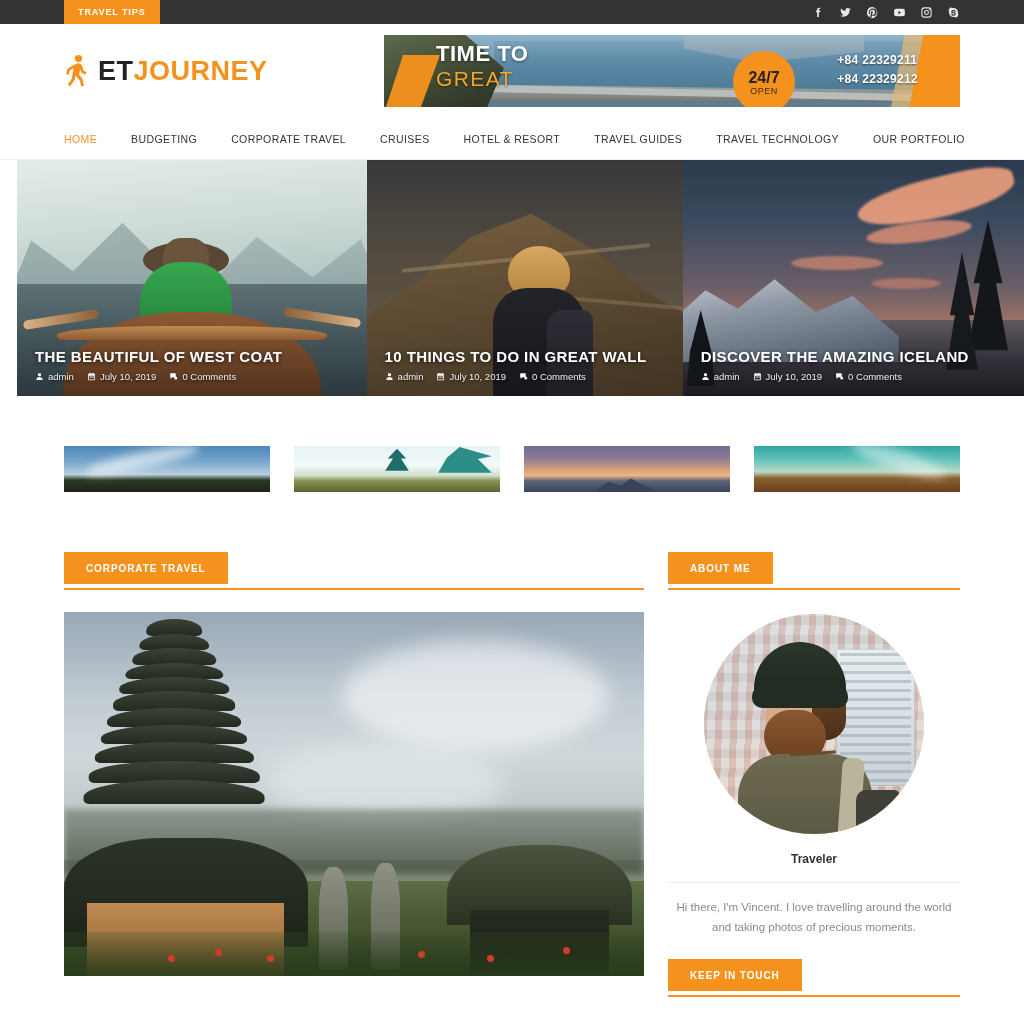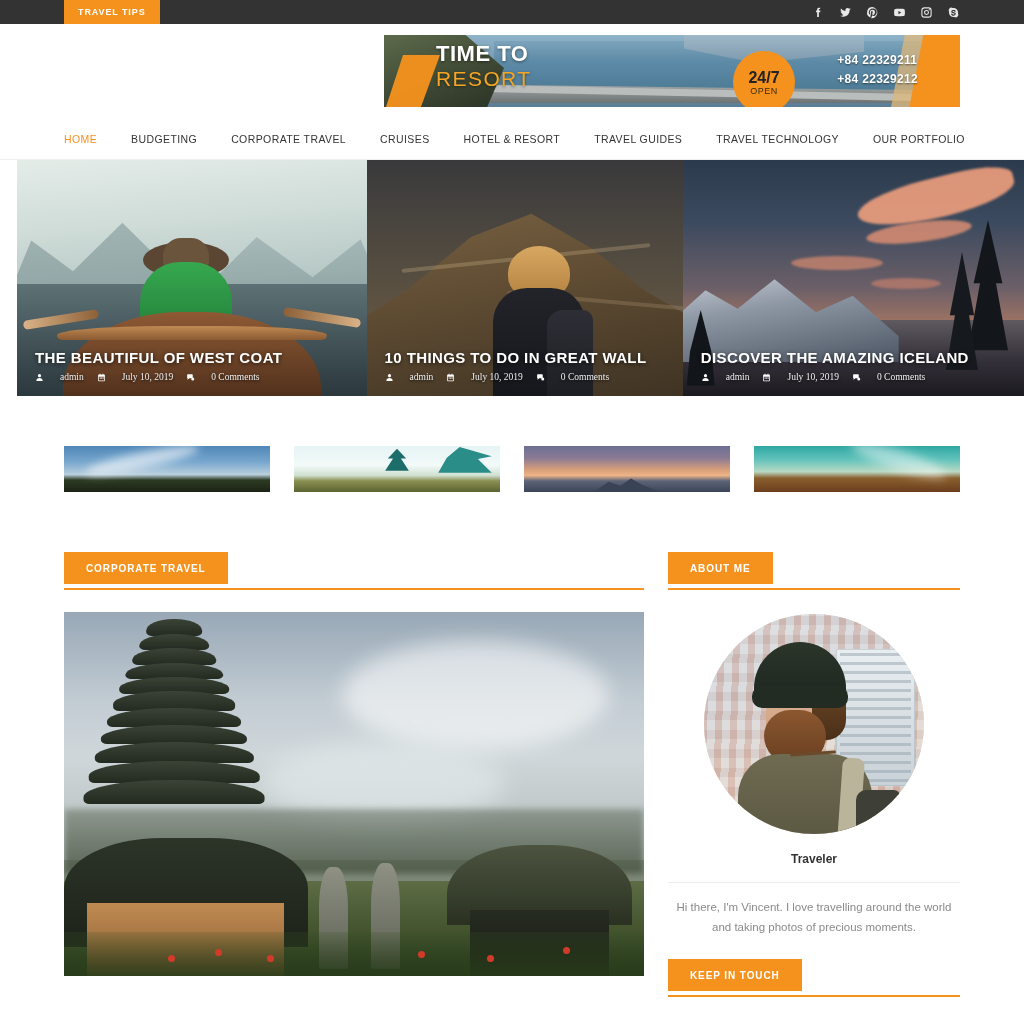--- a/index.html
+++ b/index.html
@@ -139,24 +139,23 @@
   }
   .slide-title {
     color: #ffffff; font-size: 15px; font-weight: bold;
     letter-spacing: .4px; line-height: 20px;
     text-shadow: 0 1px 4px rgba(0,0,0,.7);
   }
   .slide-meta {
     display: flex; align-items: center; gap: 13px; margin-top: 4px;
   }
   .meta-i {
-    display: flex; align-items: center; gap: 16px;
+    display: flex; align-items: center; gap: 4px;
     color: #f1f1f1; font-size: 9.5px;
     text-shadow: 0 1px 3px rgba(0,0,0,.8);
-    font-family: Liberation Serif, serif;
   }
   .meta-i svg { display:block; }
 
   
   .s1-sky { position:absolute; inset:0;
     background: linear-gradient(175deg,#e4ece8 0%,#cfdcd8 28%,#b7c9c6 52%,#8ea3a4 70%,#5d6f73 100%); }
   .s1-mtn-l { position:absolute; left:-20px; top:54px; width:190px; height:110px;
     background: linear-gradient(180deg,#93a8a8 0%,#7f9497 100%); opacity:.75;
     clip-path: polygon(0 100%, 18% 24%, 40% 52%, 66% 8%, 100% 66%, 100% 100%); }
   .s1-mtn-r { position:absolute; right:-30px; top:58px; width:200px; height:106px;
@@ -392,34 +391,45 @@
     </a>
     <a class="social-ico">
       <svg width="13" height="13" viewBox="0 0 24 24" fill="currentColor">
           <path d="M20.3 13.6a8.6 8.6 0 0 0-9.9-9.9 4.9 4.9 0 0 0-6.7 6.7 8.6 8.6 0 0 0 9.9 9.9 4.9 4.9 0 0 0 6.7-6.7zM12.2 17.8c-2.6 0-4.5-1.2-4.5-2.8 0-.6.4-1.1 1.1-1.1 1.4 0 1.2 2 3.4 2 1.1 0 1.8-.5 1.8-1.1 0-.8-.8-1-1.8-1.2l-1.5-.4c-2-.5-2.9-1.4-2.9-2.9 0-1.9 1.8-3.1 4.2-3.1 2.2 0 4.1 1 4.1 2.5 0 .7-.5 1.1-1.2 1.1-1.2 0-1.1-1.7-3.1-1.7-1 0-1.7.4-1.7 1 0 .7.7.9 1.6 1.1l1.1.2c2.1.5 3.4 1.2 3.4 3 0 1.9-1.8 3.4-4 3.4z"></path>
         </svg>
     </a>
   </div>
 </div>
 
 <div class="header">
+  <a class="logo">
+    <span class="logo-mark">
+      <svg width="26" height="34" viewBox="0 0 26 34" fill="#F5921E">
+        <circle cx="14.5" cy="4.5" r="3.6"></circle>
+        <path d="M13.2 9.4c2.4-.6 4.3.6 4.9 2.6l1.4 4.6 3.2 1.8-1.3 2.4-4.1-2.3-1-3-1.3 5 3.4 4.3 1.6 6.9-2.8.7-1.4-6-4.3-5-.6 4.2-4.7 6.6-2.4-1.7 4-5.7 1.6-10.6-3.6 2.2-1.1 4.4-2.6-.6 1.3-5.5 6.2-3.6z"></path>
+      </svg>
+    </span>
+    <span class="logo-text">
+      <span class="logo-et">ET</span><span class="logo-journey">JOURNEY</span>
+    </span>
+  </a>
 
   <div class="banner">
     <div class="banner-sea"></div>
     <div class="banner-head"></div>
     <div class="banner-bridge"></div>
     <div class="banner-bridge-deck"></div>
     <div class="banner-cliff-l"></div>
     <div class="banner-or-l"></div>
     <div class="banner-or-r2"></div>
     <div class="banner-or-r"></div>
 
     <div class="banner-txt">
       <div class="banner-l1">TIME TO</div>
-      <div class="banner-l2">RESORT</div>
+      <div class="banner-l2">GREAT</div>
     </div>
 
     <div class="banner-badge">
       <div class="badge-1">24/7</div>
       <div class="badge-2">OPEN</div>
     </div>
 
     <div class="banner-phones">
       <div class="phone">+84 22329211</div>
       <div class="phone">+84 22329212</div>

